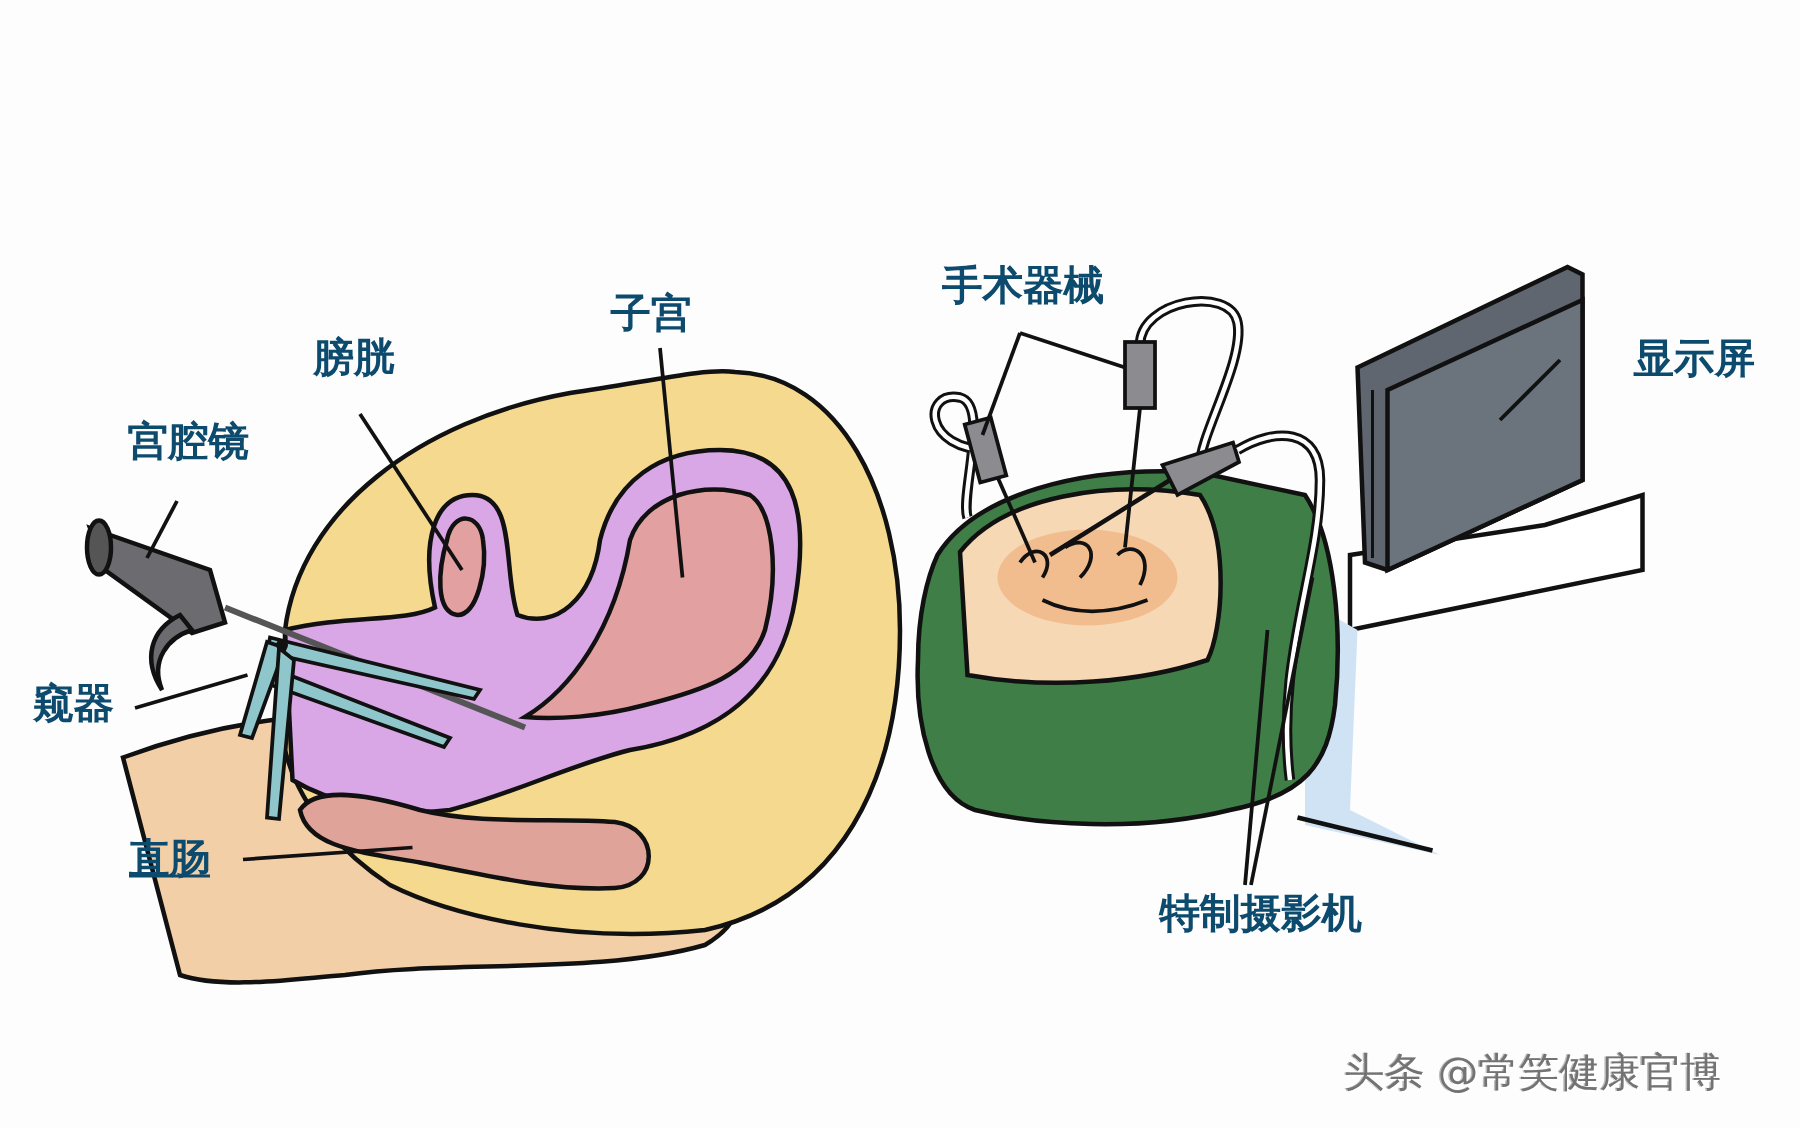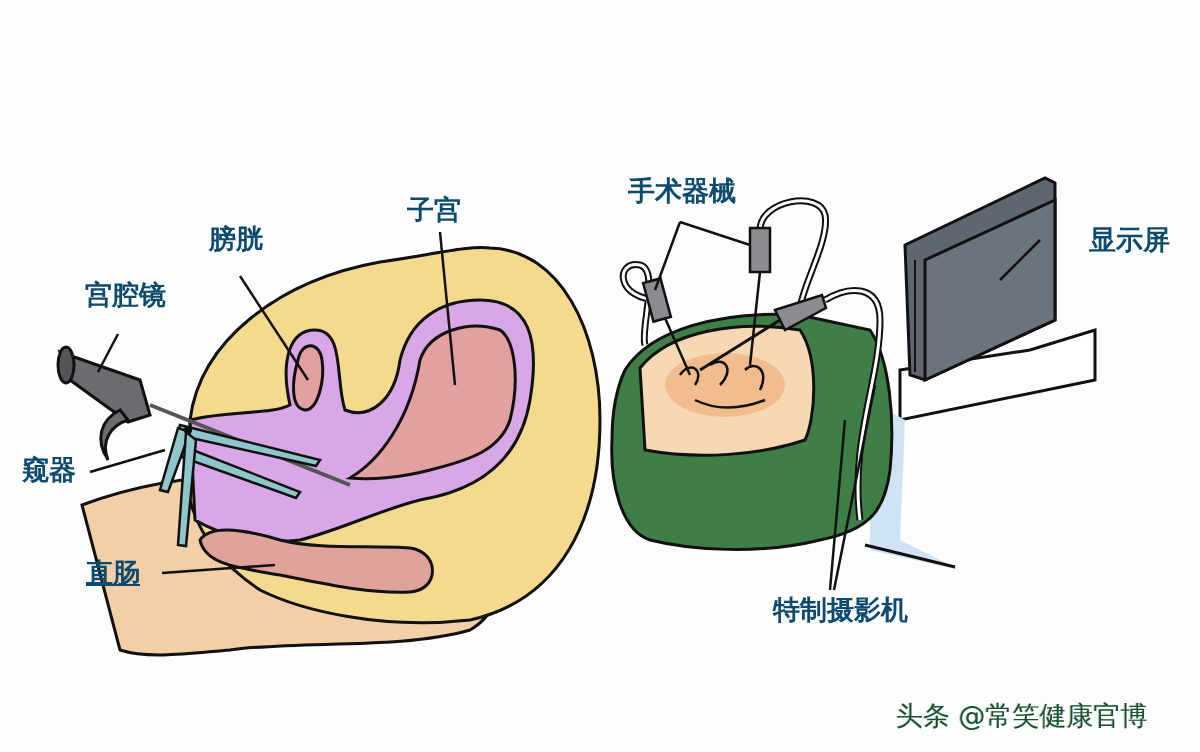--- a/index.html
+++ b/index.html
@@ -7,21 +7,21 @@
       width: 1200px; height: 752px; overflow: hidden;
       background: #fdfdfd; position: relative;
       font-family: "DejaVu Sans", sans-serif;
     }
     .canvas { position: absolute; left: 0; top: 0; width: 1200px; height: 752px; }
     .label {
       position: absolute; font-weight: bold; font-size: 27px; color: #0c4a6e;
       letter-spacing: 0px; white-space: nowrap; line-height: 1;
     }
     .watermark {
-      position: absolute; left: 896px; top: 702px; font-size: 27px; color: #14532d;
+      position: absolute; left: 896px; top: 702px; font-size: 27px; color: #737373;
       white-space: nowrap; line-height: 1;
       text-shadow: 1px 1px 0 #fff, -1px 0 0 #bbb;
     }
   </style>
 </head>
 <body>
 
 <svg class="canvas" viewBox="0 0 1200 752" xmlns="http://www.w3.org/2000/svg">
 
   <g>

